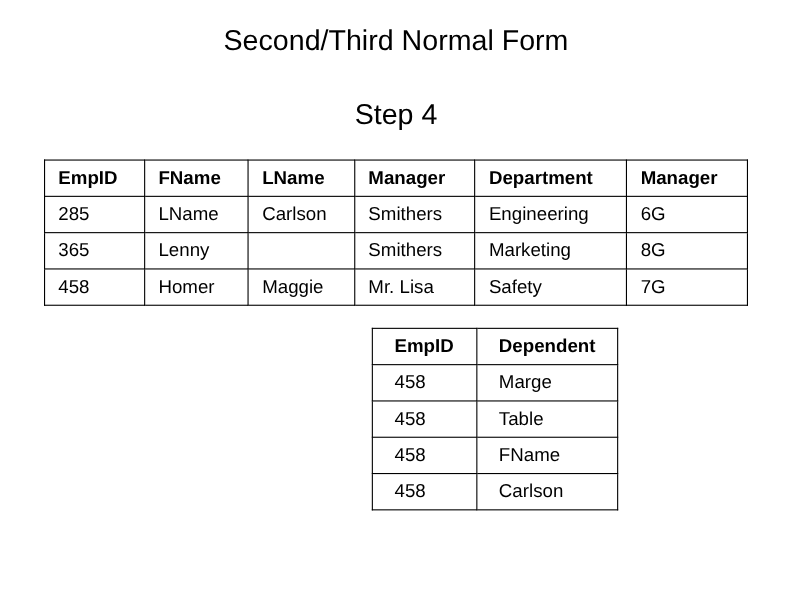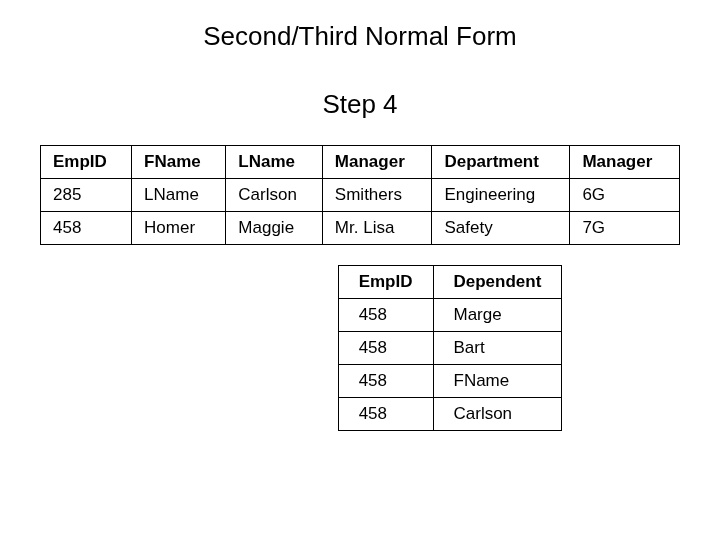--- a/index.html
+++ b/index.html
@@ -94,20 +94,28 @@
   <tbody>
   <tr>
         <td>285</td>
         <td>LName</td>
         <td>Carlson</td>
         <td>Smithers</td>
         <td>Engineering</td>
         <td>6G</td>
       </tr>
       <tr>
+        <td>365</td>
+        <td>Lenny</td>
+        <td></td>
+        <td>Smithers</td>
+        <td>Marketing</td>
+        <td>8G</td>
+      </tr>
+      <tr>
         <td>458</td>
         <td>Homer</td>
         <td>Maggie</td>
         <td>Mr. Lisa</td>
         <td>Safety</td>
         <td>7G</td>
       </tr>
     </tbody>
 </table>
 
@@ -119,21 +127,21 @@
           <th>Dependent</th>
         </tr>
     </thead>
     <tbody>
     <tr>
           <td>458</td>
           <td>Marge</td>
         </tr>
         <tr>
           <td>458</td>
-          <td>Bart</td>
+          <td>Table</td>
         </tr>
         <tr>
           <td>458</td>
           <td>FName</td>
         </tr>
         <tr>
           <td>458</td>
           <td>Carlson</td>
         </tr>
       </tbody>

